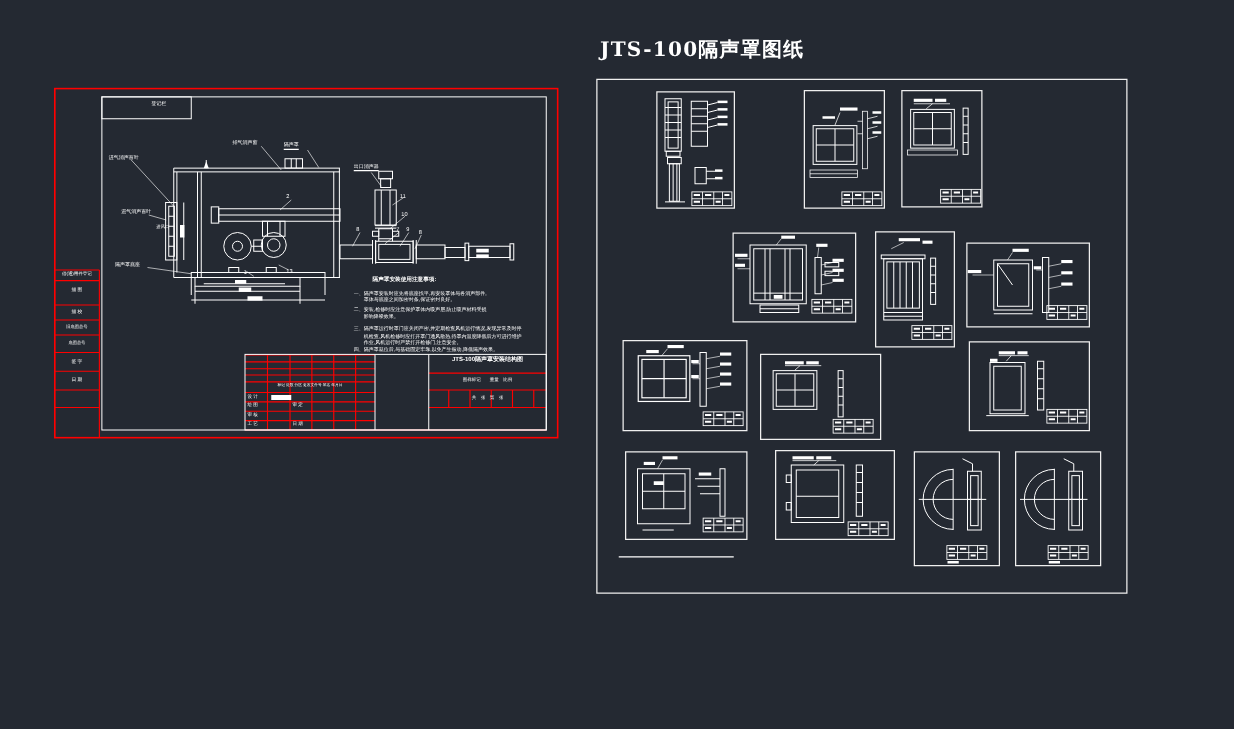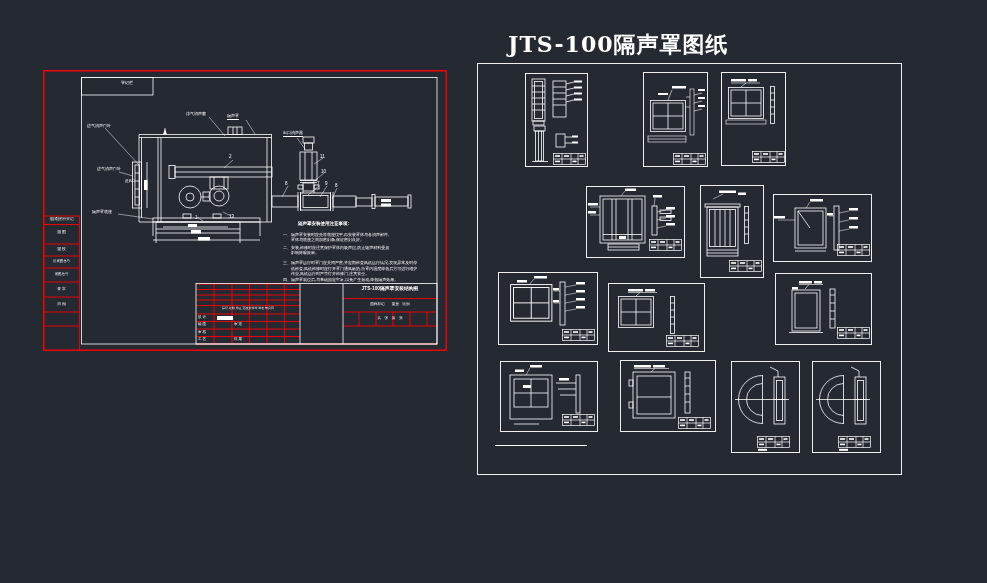--- a/index.html
+++ b/index.html
@@ -6,22 +6,22 @@
   html,body{width:987px;height:583px}
   body{position:relative;overflow:hidden;background:#242932;color:#fff;
        font-family:"Liberation Sans",sans-serif}
   .lbl{position:absolute;color:#fff;font-size:4px;line-height:1.1;white-space:nowrap}
   .ul{border-bottom:.5px solid #fff;padding-bottom:.5px}
   .ctr{text-align:center}
   .mini{position:absolute;border:1px solid #efefef;background:transparent}
   .mini svg{display:block}
   #sheet{position:absolute;left:43px;top:70px;width:404px;height:281px}
   #rpanel{position:absolute;left:477px;top:63px;width:425px;height:412px;border:1px solid #efefef}
-  #rtitle{position:absolute;left:508px;top:30px;font-family:"DejaVu Serif",serif;
-          font-size:22px;font-weight:bold;letter-spacing:1px;color:#fff}
+  #rtitle{position:absolute;left:480px;top:30px;font-family:"DejaVu Serif",serif;
+          font-size:16px;font-weight:bold;letter-spacing:1px;color:#fff}
   .uline{position:absolute;background:#fff;height:1px}
 </style>
 </head>
 <body>
 
 <svg width="0" height="0" style="position:absolute">
   <defs>
     <g id="tb" stroke="#fff" stroke-width="0.7" fill="none">
       <rect x="0.5" y="0.5" width="32" height="11"></rect>
       <line x1="0.5" y1="6" x2="32.5" y2="6"></line>

